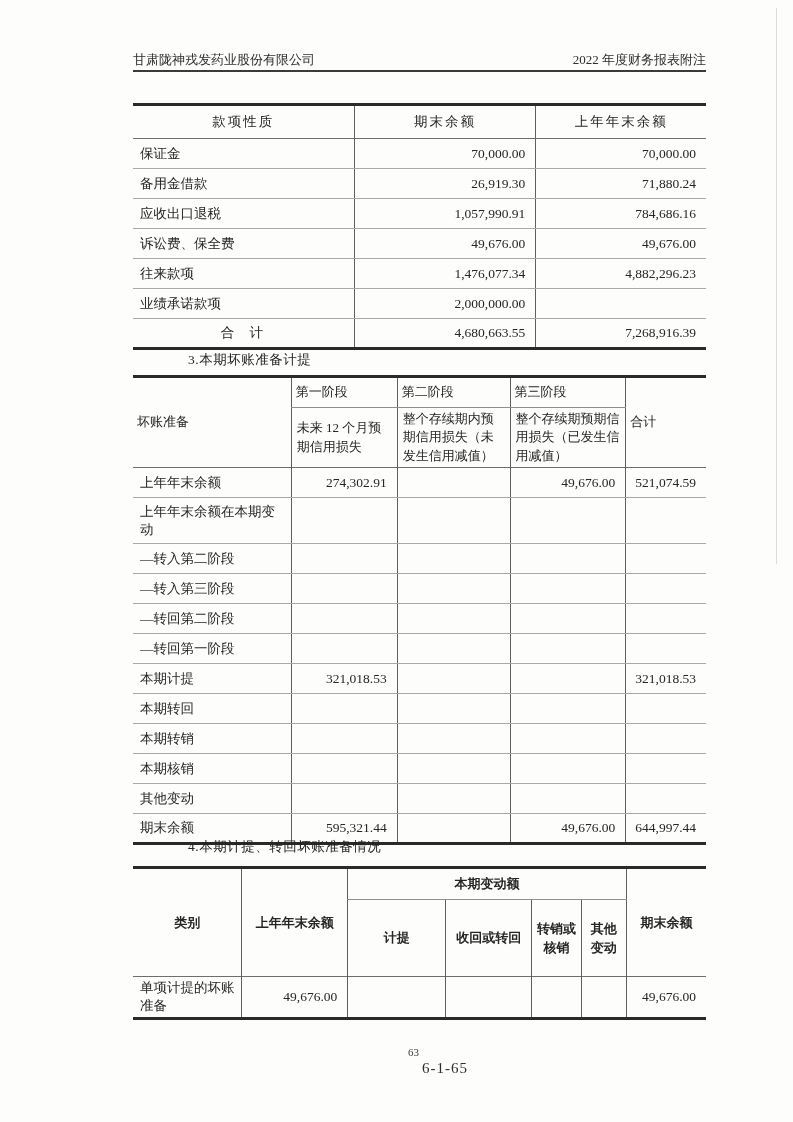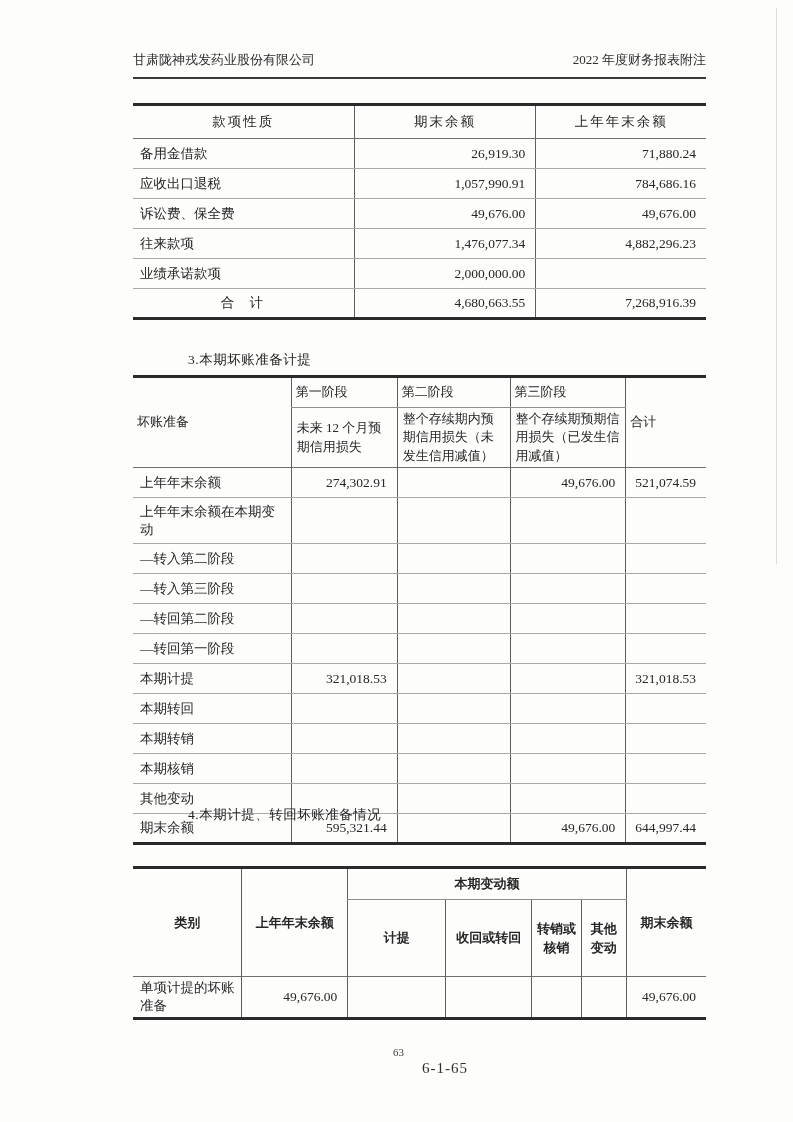--- a/index.html
+++ b/index.html
@@ -5,29 +5,29 @@
   html,body{margin:0;padding:0;}
   body{width:793px;height:1122px;background:#ffffff;}
   .paper{
     position:relative;width:793px;height:1122px;background:#fdfdfc;overflow:hidden;
     font-family:"Liberation Serif","DejaVu Serif",serif;color:#262626;
   }
   
   .doc-header{
     position:absolute;left:133px;top:50px;width:573px;
     display:flex;justify-content:space-between;align-items:flex-end;
-    font-size:13px;line-height:20px;padding-bottom:7px;
+    font-size:13px;line-height:20px;
     border-bottom:2px solid #3a3a3a;color:#2e2e2e;
   }
   
   .section-heading{
     position:absolute;left:166px;font-size:13.5px;color:#242424;letter-spacing:.5px;margin-left:22px;
   }
   #sec3{top:351px;}
-  #sec4{top:806px;text-align:right;}
+  #sec4{top:838px;text-align:right;}
   
   table{
     border-collapse:collapse;table-layout:fixed;width:573px;
     font-size:13.5px;color:#262626;position:absolute;left:133px;
     border-top:3px solid #2a2a2a;border-bottom:3px solid #2a2a2a;
   }
   td,th{font-weight:normal;vertical-align:middle;padding:1px 4px;overflow:hidden;}
   td:not(:first-child),th.vline,td.vline{border-left:1px solid #5f5f5f;}
   .num{text-align:right;padding-right:10px;white-space:nowrap;}
   .label{text-align:left;padding-left:7px;line-height:1.3;}
@@ -47,21 +47,21 @@
   #table2 tbody tr.tall{height:46px;}
   #table2 tbody tr:not(:last-child) td{border-bottom:1px solid #a9a9a9;}
   
   #table3{top:866px;}
   #table3 thead th{text-align:center;line-height:1.5;font-size:13px;font-weight:bold;}
   #table3 thead th.group{height:28px;border-bottom:1px solid #8f8f8f;}
   #table3 thead th.sub{height:72px;padding:2px 3px;}
   #table3 tbody tr:first-child td{border-top:1.4px solid #6e6e6e;}
   #table3 tbody tr{height:42px;}
   
-  .footer-small{position:absolute;left:393px;top:1046px;font-size:11px;color:#3a3a3a;text-align:center;}
+  .footer-small{position:absolute;left:408px;top:1046px;font-size:11px;color:#3a3a3a;text-align:center;}
   .footer-label{position:absolute;left:422px;top:1060px;font-size:15px;letter-spacing:1px;color:#2e2e2e;}
   
   .scan-line{position:absolute;left:776px;top:8px;width:1px;height:556px;background:#dcdcda;}
 </style>
 </head>
 <body>
 
 <div class="paper">
 
   <div class="doc-header">
@@ -76,20 +76,25 @@
         <col style="width:29.7%">
       </colgroup>
     <thead>
       <tr>
         <th>款项性质</th>
         <th class="vline">期末余额</th>
         <th class="vline">上年年末余额</th>
       </tr>
     </thead>
     <tbody>
+      <tr>
+        <td class="label">保证金</td>
+        <td class="num">70,000.00</td>
+        <td class="num">70,000.00</td>
+      </tr>
       <tr>
         <td class="label">备用金借款</td>
         <td class="num">26,919.30</td>
         <td class="num">71,880.24</td>
       </tr>
       <tr>
         <td class="label">应收出口退税</td>
         <td class="num">1,057,990.91</td>
         <td class="num">784,686.16</td>
       </tr>

